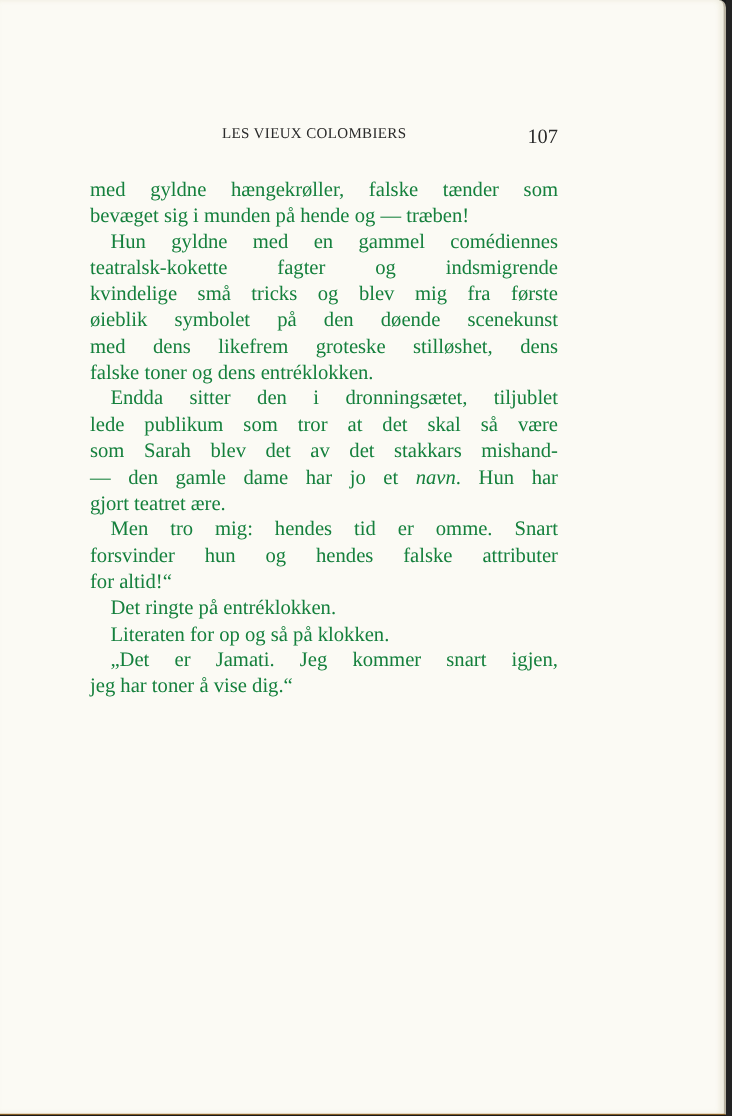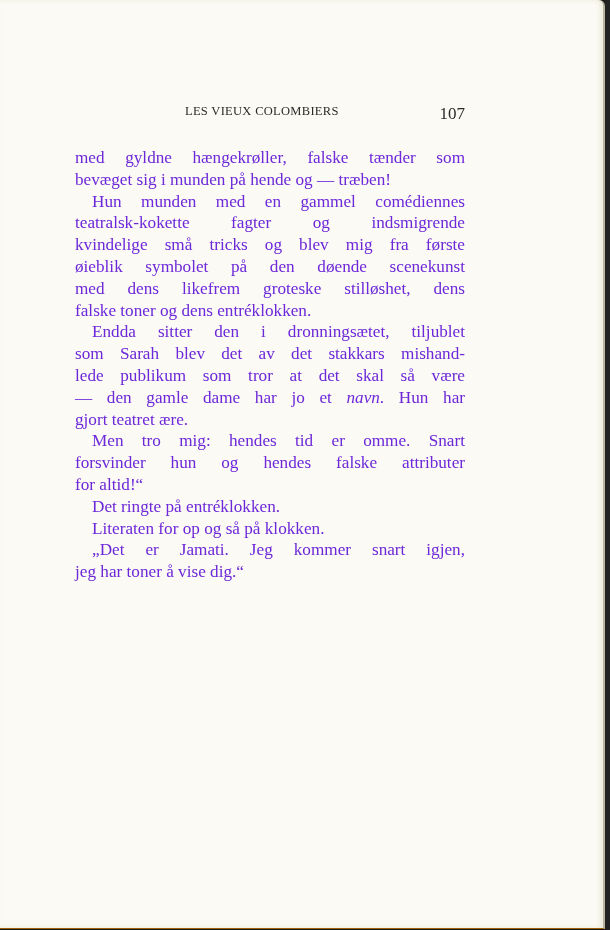--- a/index.html
+++ b/index.html
@@ -32,21 +32,21 @@
     }
     .page-number {
       position: absolute; right: 0; top: 0;
       font-size: 17px;
       text-align: center;
     }
     .text {
       position: absolute; top: 147px; left: 75px; width: 390px;
       font-family: "Liberation Serif", serif;
       font-size: 17.2px; line-height: 21.8px;
-      color: #6d28d9;
+      color: #15803d;
     }
     .line {
       display: block; white-space: nowrap;
       text-align: justify; text-align-last: justify;
       height: 21.8px;
     }
     .line.last { text-align-last: left; }
     .line.indent { padding-left: 17px; }
     em { font-style: italic; }
   </style>
@@ -57,30 +57,30 @@
   <div class="header">
     <span class="running-title">LES VIEUX COLOMBIERS</span>
     <span class="page-number">107</span>
   </div>
 
   <div class="text">
 
     <span class="line">med gyldne hængekrøller, falske tænder som</span>
     <span class="line last">bevæget sig i munden på hende og — træben!</span>
 
-    <span class="line indent">Hun munden med en gammel comédiennes</span>
+    <span class="line indent">Hun gyldne med en gammel comédiennes</span>
     <span class="line">teatralsk-kokette fagter og indsmigrende</span>
     <span class="line">kvindelige små tricks og blev mig fra første</span>
     <span class="line">øieblik symbolet på den døende scenekunst</span>
     <span class="line">med dens likefrem groteske stilløshet, dens</span>
     <span class="line last">falske toner og dens entréklokken.</span>
 
     <span class="line indent">Endda sitter den i dronningsætet, tiljublet</span>
+    <span class="line">lede publikum som tror at det skal så være</span>
     <span class="line">som Sarah blev det av det stakkars mishand-</span>
-    <span class="line">lede publikum som tror at det skal så være</span>
     <span class="line"><span>— den gamle dame har jo et </span><em>navn</em><span>. Hun har</span></span>
     <span class="line last">gjort teatret ære.</span>
 
     <span class="line indent">Men tro mig: hendes tid er omme. Snart</span>
     <span class="line">forsvinder hun og hendes falske attributer</span>
     <span class="line last">for altid!“</span>
 
     <span class="line indent last">Det ringte på entréklokken.</span>
 
     <span class="line indent last">Literaten for op og så på klokken.</span>

